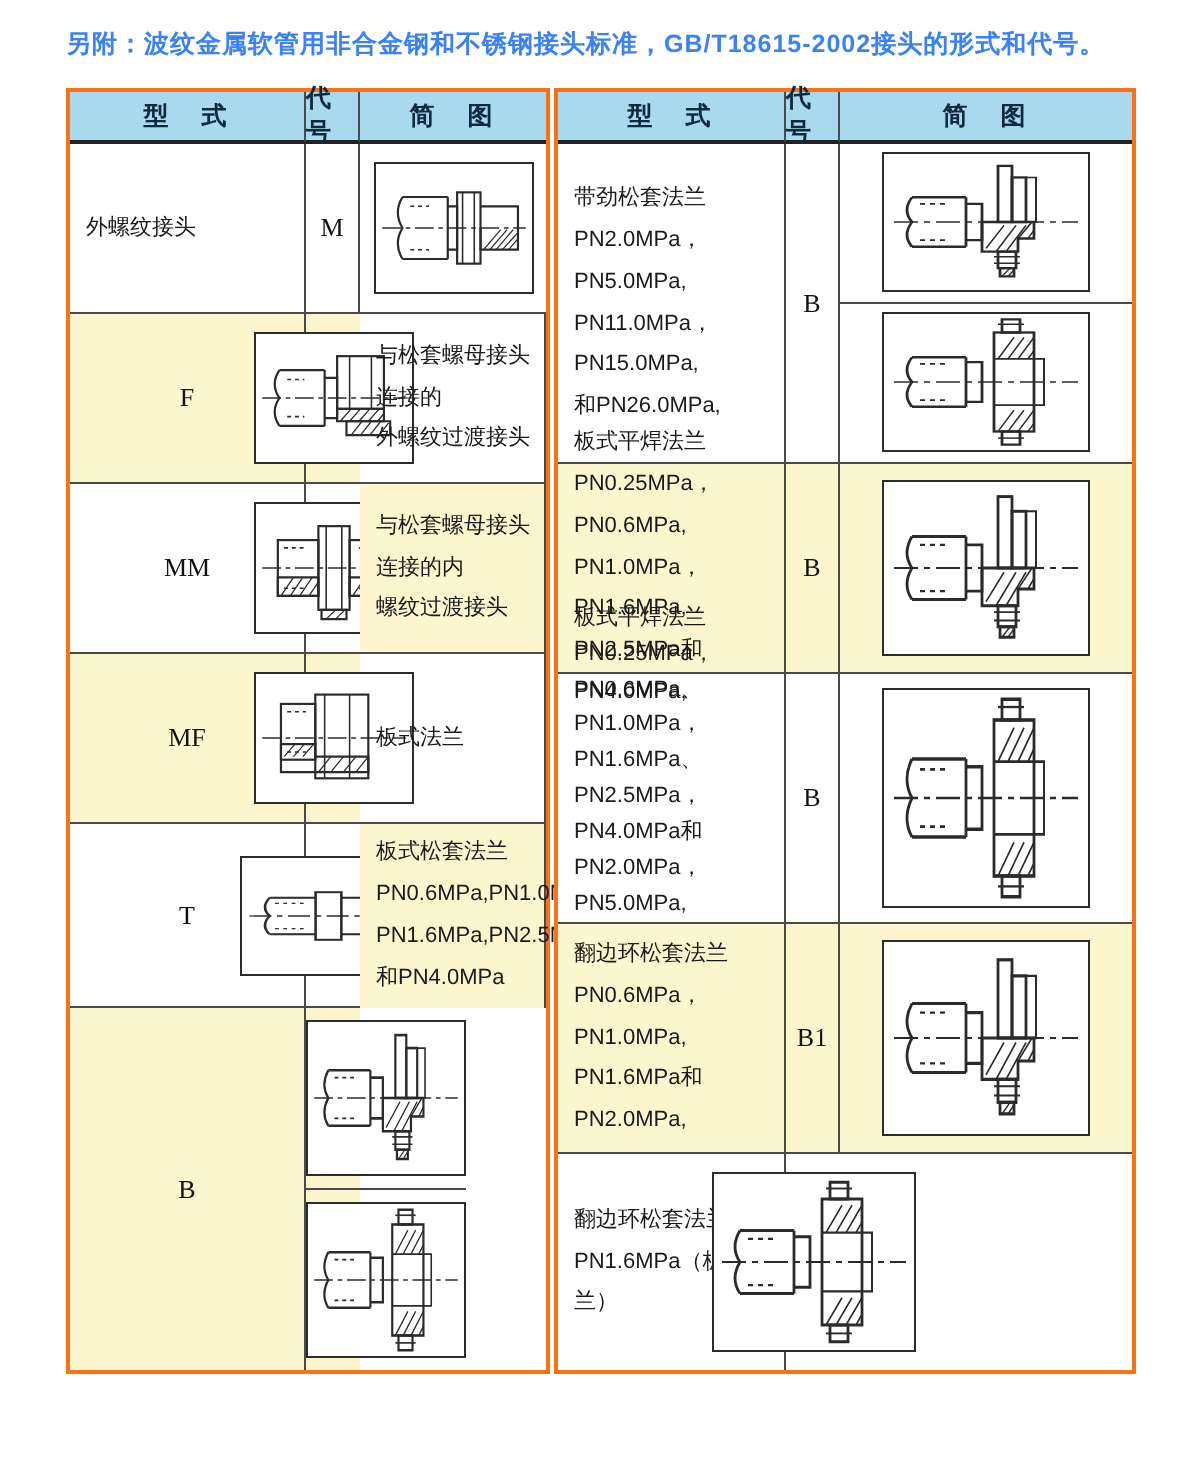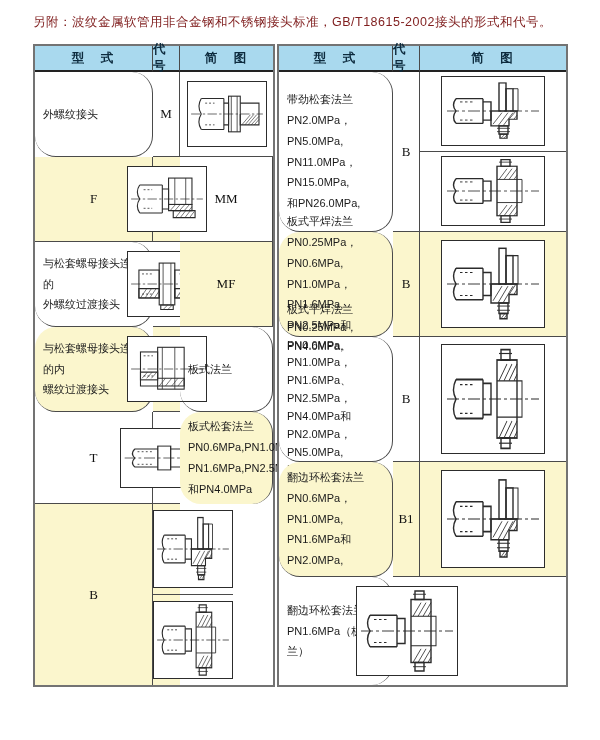--- a/index.html
+++ b/index.html
@@ -1,28 +1,28 @@
 <!DOCTYPE html>
 <html><head>
 <meta charset="utf-8">
 <style>
   * { margin:0; padding:0; box-sizing:border-box; }
   html,body { width:600px; height:740px; background:#ffffff; font-family:"Liberation Sans", sans-serif; color:#1a1a1a; }
   .page { width:600px; height:740px; background:#fff; overflow:hidden; }
-  .note { margin:14px 20px 0 33px; font-size:12.5px; font-weight:400; letter-spacing:0.5px; color:#7f1d1d; }
+  .note { margin:14px 20px 0 33px; font-size:12.5px; font-weight:700; letter-spacing:0.5px; color:#3b82f6; }
   .tables { margin:13px 0 0 33px; display:flex; align-items:flex-start; }
-  .half { display:grid; border:2px solid #737373; background:#fff; }
+  .half { display:grid; border:2px solid #f97316; background:#fff; }
   .half.left  { grid-template-columns:118px 27px 93px;  grid-template-rows:26px 85px 85px 85px 85px 92px 181px; }
   .half.right { grid-template-columns:114px 27px 146px; grid-template-rows:26px 160px 105px 125px 115px 108px; margin-left:2px; }
   .c { border-right:1px solid #4a4a4a; border-bottom:1px solid #4a4a4a; display:flex; align-items:center; }
   .c.last-col { border-right:none; }
   .c.last-row { border-bottom:none; }
   .hdr { background:#a9d9ee; border-bottom:2px solid #222; justify-content:center; font-size:12.5px; font-weight:700; color:#0d2b3e; letter-spacing:2px; }
   .yellow { background:#fbf6cd; }
-  .type { padding:4px 3px 4px 8px; font-size:11px; line-height:1.9;border-radius:21px; }
+  .type { padding:4px 3px 4px 8px; font-size:11px; line-height:1.9; }
   .type .tx { white-space:pre-line; }
   .tight .tx { line-height:1.62; font-size:11px; }
   .code { justify-content:center; font-family:"Liberation Serif", serif; font-size:13px; color:#111; }
   .dg { justify-content:center; }
   .dbox { background:#fff; border:1px solid #2c2c2c; display:flex; align-items:center; justify-content:center; }
   .dbox svg { display:block; }
   
   .left .dbox { width:80px; height:66px; }
   .left .dg-t .dbox { width:96px; height:60px; }
   .left .dstack .dbox { width:80px; height:78px; }
@@ -203,41 +203,41 @@
           <span>F</span>
         </div>
       <div class="c dg yellow last-col">
         <div class="dbox">
             <svg width="78" height="62" viewBox="0 0 100 80" preserveAspectRatio="none">
               <use href="#sym-f"></use>
             </svg>
           </div>
       </div>
 
-      <div class="c code">
-          <span>MM</span>
-        </div>
       <div class="c type">
           <span class="tx">与松套螺母接头连接的
 外螺纹过渡接头</span>
         </div>
+      <div class="c code">
+          <span>MM</span>
+        </div>
       <div class="c dg last-col">
         <div class="dbox">
             <svg width="78" height="62" viewBox="0 0 100 80" preserveAspectRatio="none">
               <use href="#sym-union"></use>
             </svg>
           </div>
       </div>
 
-      <div class="c code yellow">
-          <span>MF</span>
-        </div>
       <div class="c type yellow">
           <span class="tx">与松套螺母接头连接的内
 螺纹过渡接头</span>
+        </div>
+      <div class="c code yellow">
+          <span>MF</span>
         </div>
       <div class="c dg yellow last-col">
         <div class="dbox">
             <svg width="78" height="62" viewBox="0 0 100 80" preserveAspectRatio="none">
               <use href="#sym-mf"></use>
             </svg>
           </div>
       </div>
 
       <div class="c type">

